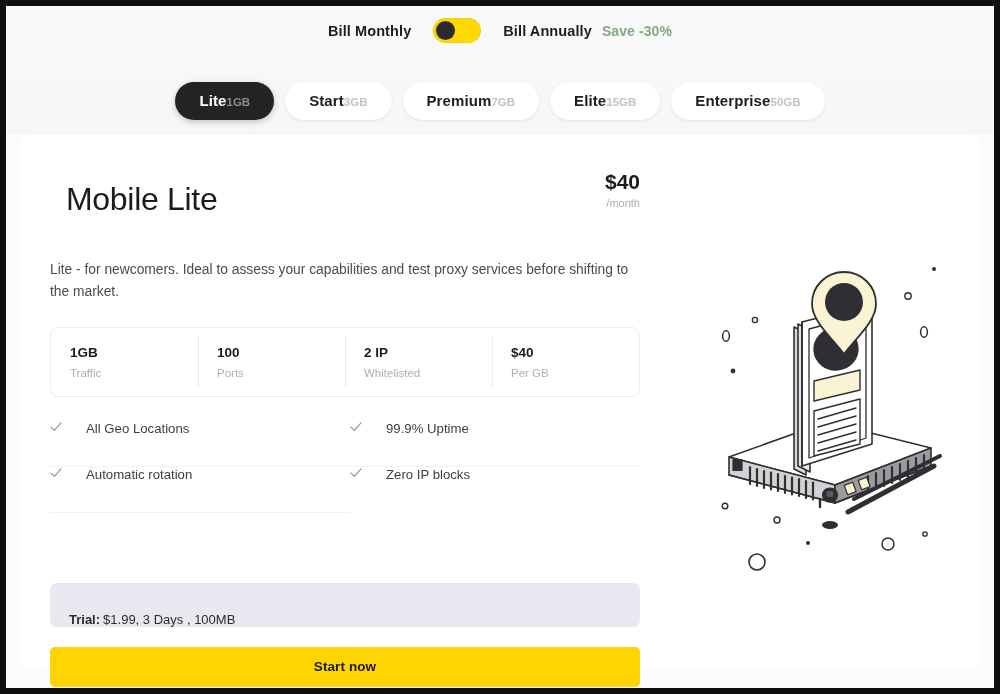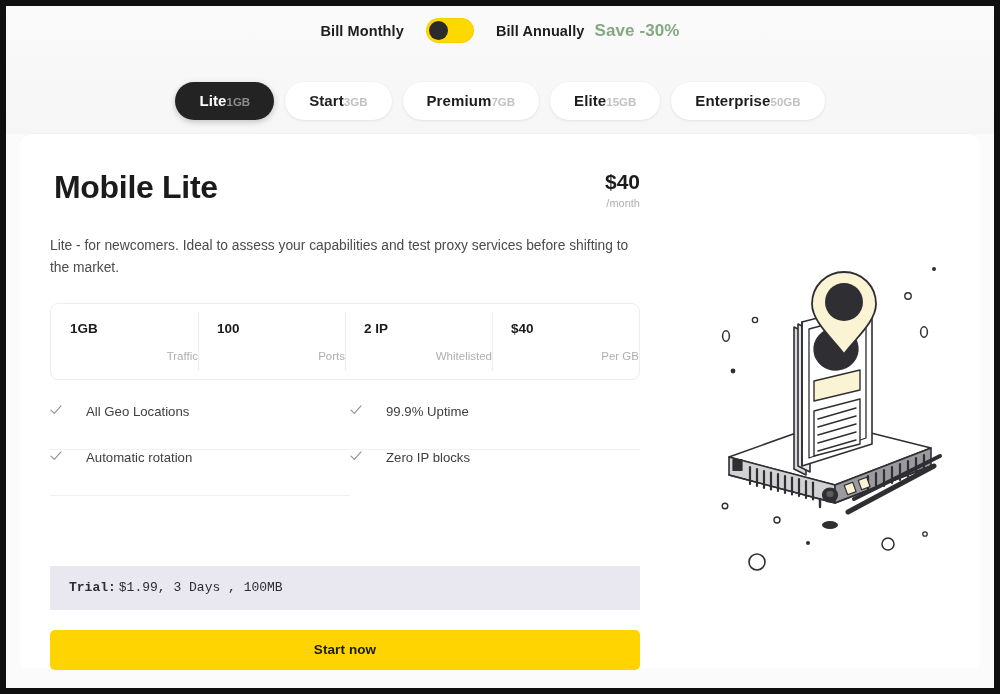--- a/index.html
+++ b/index.html
@@ -71,21 +71,21 @@
     position: absolute;
     width: 19px;
     height: 19px;
     border-radius: 50%;
     background: #2b2b2b;
     top: 3px;
     left: 3px;
   }
 
   .save-badge {
-    font-size: 17px;
+    font-size: 14px;
     font-weight: 600;
     color: #83a883;
     margin-left: 10px;
     letter-spacing: .1px;
   }
 
   
   .tabs {
     position: absolute;
     left: 0; right: 0;
@@ -153,24 +153,24 @@
   }
 
   .title-row {
     display: flex;
     align-items: flex-start;
     justify-content: space-between;
   }
 
   .plan-title {
     font-size: 32px;
-    font-weight: 700;
+    font-weight: 400;
     color: #1b1b1d;
     letter-spacing: -0.3px;
-    margin: 4px;
+    margin: 16px;
     line-height: 1.1;
   }
 
   .price-block {
     text-align: right;
     padding-top: 4px;
   }
   .price-amount {
     font-size: 21px;
     font-weight: 700;
@@ -215,24 +215,23 @@
     bottom: 8px;
     width: 1px;
     background: #ededf0;
   }
   .spec-value {
     font-size: 13.5px;
     font-weight: 700;
     color: #1b1b1d;
   }
   .spec-label {
-    margin-top: 14px;
+    margin-top: 7px;
     font-size: 11.5px;
     color: #aeaeb4;
-    text-align: right;
   }
 
   
   .features {
     margin-top: 24px;
     display: grid;
     grid-template-columns: 300px 290px;
     width: 590px;
   }
   .feature {
@@ -256,27 +255,26 @@
   }
   .feature.empty { border-bottom: none; }
 
   
   .trial {
     margin-top: 24px;
     width: 590px;
     box-sizing: border-box;
     height: 44px;
     background: #e9e8f0;
-    border-radius: 0;
-    display: flex;
-    align-items: center;
+    border-radius: 7px;
+    display: flex;
+    align-items: flex-end;
     padding: 0 19px;
     font-size: 13px;
     color: #2c2c31;
-    font-family: Liberation Mono, monospace;
   }
   .trial b { font-weight: 700; margin-right: 3px; }
 
   
   .cta {
     margin-top: 20px;
     width: 590px;
     height: 40px;
     background: #ffd400;
     border: none;

